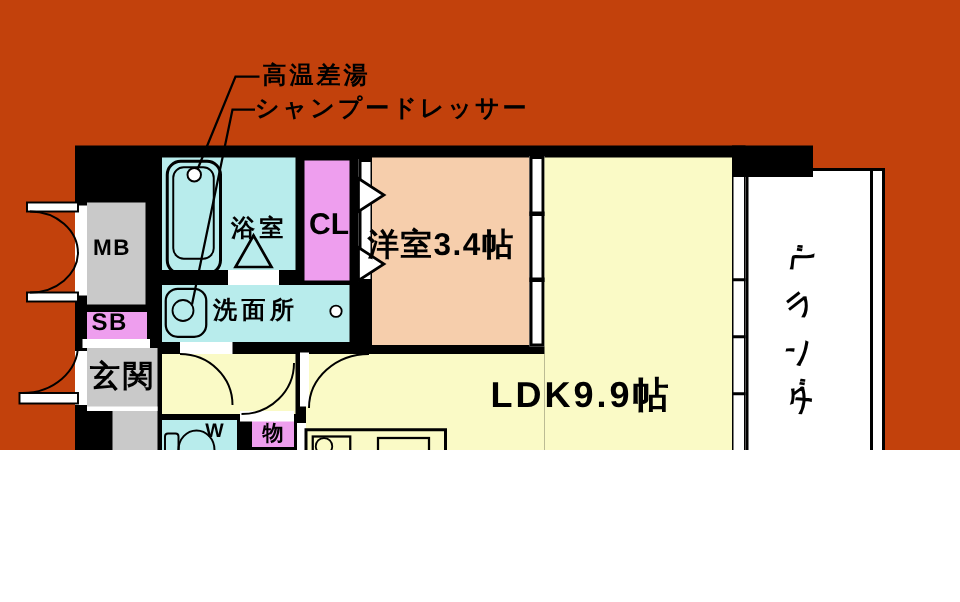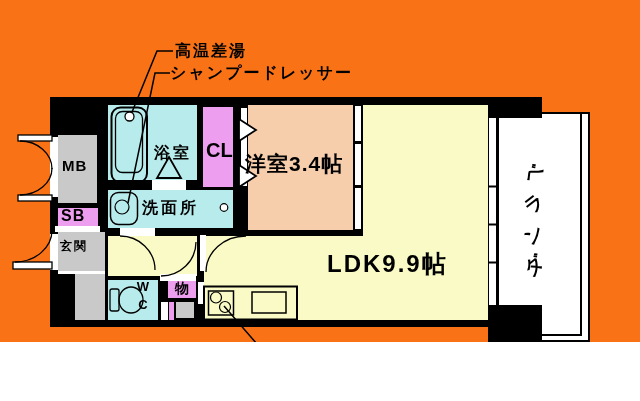--- a/index.html
+++ b/index.html
@@ -1,16 +1,16 @@
 <!DOCTYPE html>
 <html><head>
 <meta charset="utf-8">
 <style>
   html,body{margin:0;padding:0;background:#ffffff;}
-  .stage{position:relative;width:640px;height:342px;background:#f97316;overflow:hidden;
+  .stage{position:relative;width:640px;height:300px;background:#c2410c;overflow:hidden;
          font-family:"Liberation Sans", sans-serif;color:#000;}
   .abs{position:absolute;box-sizing:border-box;}
   .black{background:#000000;}
   .cyan{background:#B8ECEC;}
   .pink{background:#EE9EEE;}
   .peach{background:#F6CEAC;}
   .yellow{background:#FAFAC6;}
   .gray{background:#C9C9C9;}
   .white{background:#ffffff;}
   .lbl{position:absolute;font-weight:bold;white-space:nowrap;color:#000;line-height:1.1;}
@@ -113,21 +113,21 @@
   <div class="lbl" style="left:175px;top:42px;font-size:16px;letter-spacing:2px;">高温差湯</div>
   <div class="lbl" style="left:170px;top:64px;font-size:16px;letter-spacing:2px;">シャンプードレッサー</div>
 
   <div class="lbl" style="left:245px;top:152px;font-size:21px;letter-spacing:1px;">洋室3.4帖</div>
   <div class="lbl" style="left:327px;top:251px;font-size:24px;letter-spacing:2px;">LDK9.9帖</div>
   <div class="lbl" style="left:154px;top:144px;font-size:16px;letter-spacing:3px;">浴室</div>
   <div class="lbl" style="left:142px;top:199px;font-size:16px;letter-spacing:3px;">洗面所</div>
   <div class="lbl" style="left:206px;top:139px;font-size:20px;">CL</div>
   <div class="lbl" style="left:62px;top:158px;font-size:15px;letter-spacing:1px;">MB</div>
   <div class="lbl" style="left:61px;top:207px;font-size:16px;letter-spacing:1px;">SB</div>
-  <div class="lbl" style="left:60px;top:240px;font-size:12px;letter-spacing:2px;">玄関</div>
+  <div class="lbl" style="left:60px;top:240px;font-size:20px;letter-spacing:2px;">玄関</div>
   <div class="lbl" style="left:168px;top:281px;width:28px;text-align:center;font-size:14px;">物</div>
 
   <div class="lbl" style="left:130px;top:280px;width:26px;text-align:center;font-size:13px;">
     <span style="display:block;height:18px;">W</span>
     <span style="display:block;height:18px;">C</span>
   </div>
 
   <div class="abs" style="left:521px;top:157px;">
     <span class="vchar">ベ</span>
     <span class="vchar">ラ</span>

